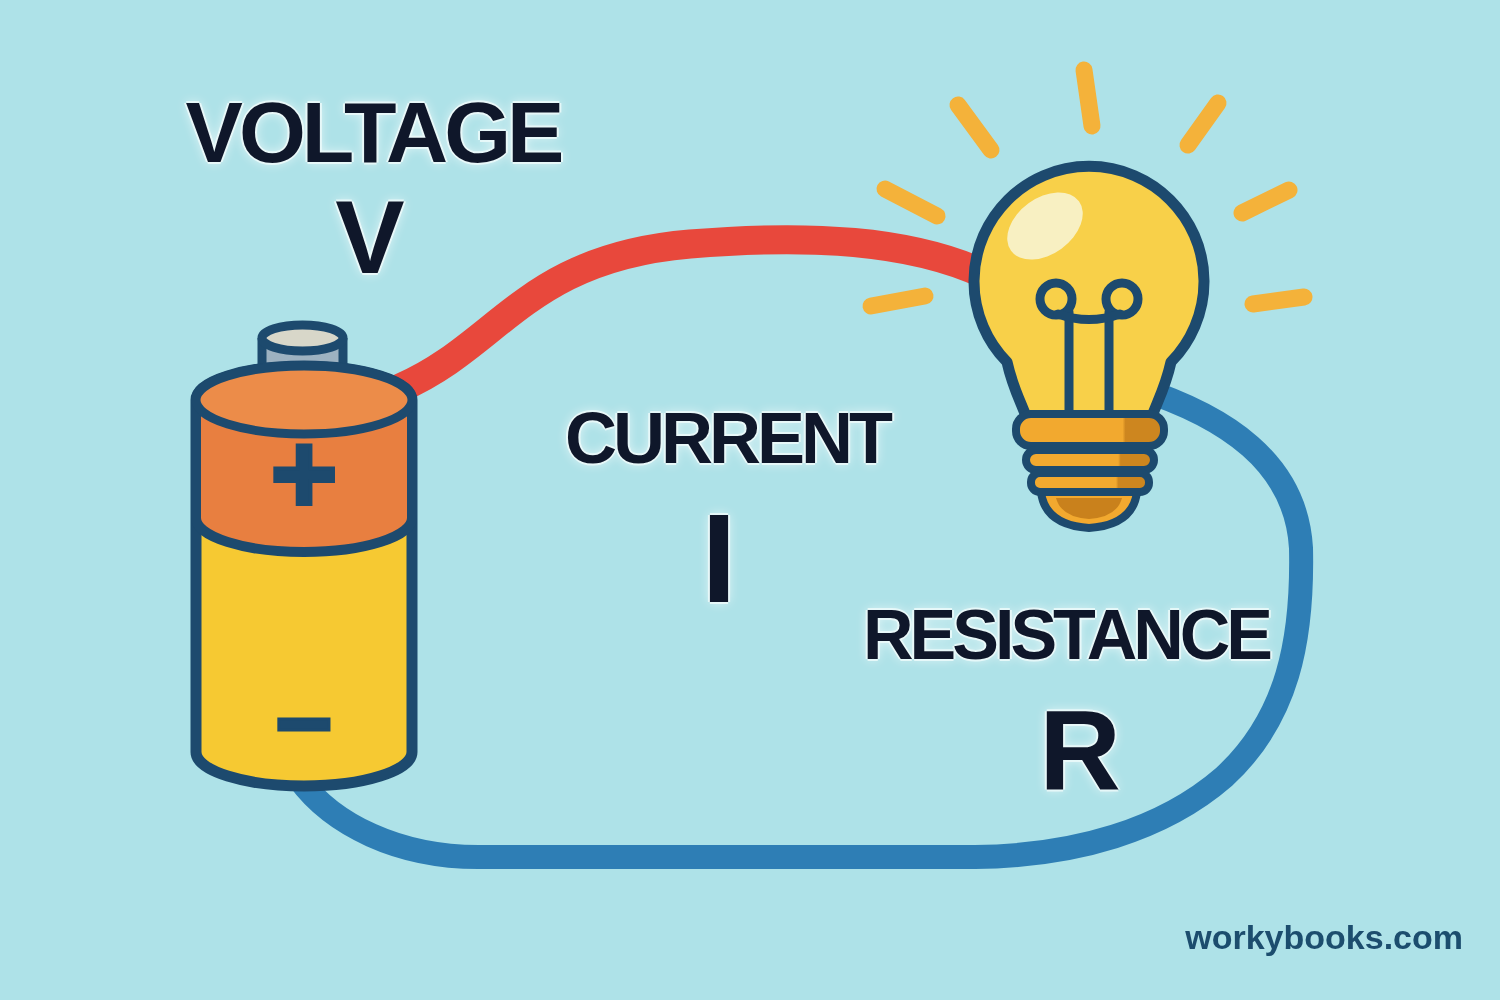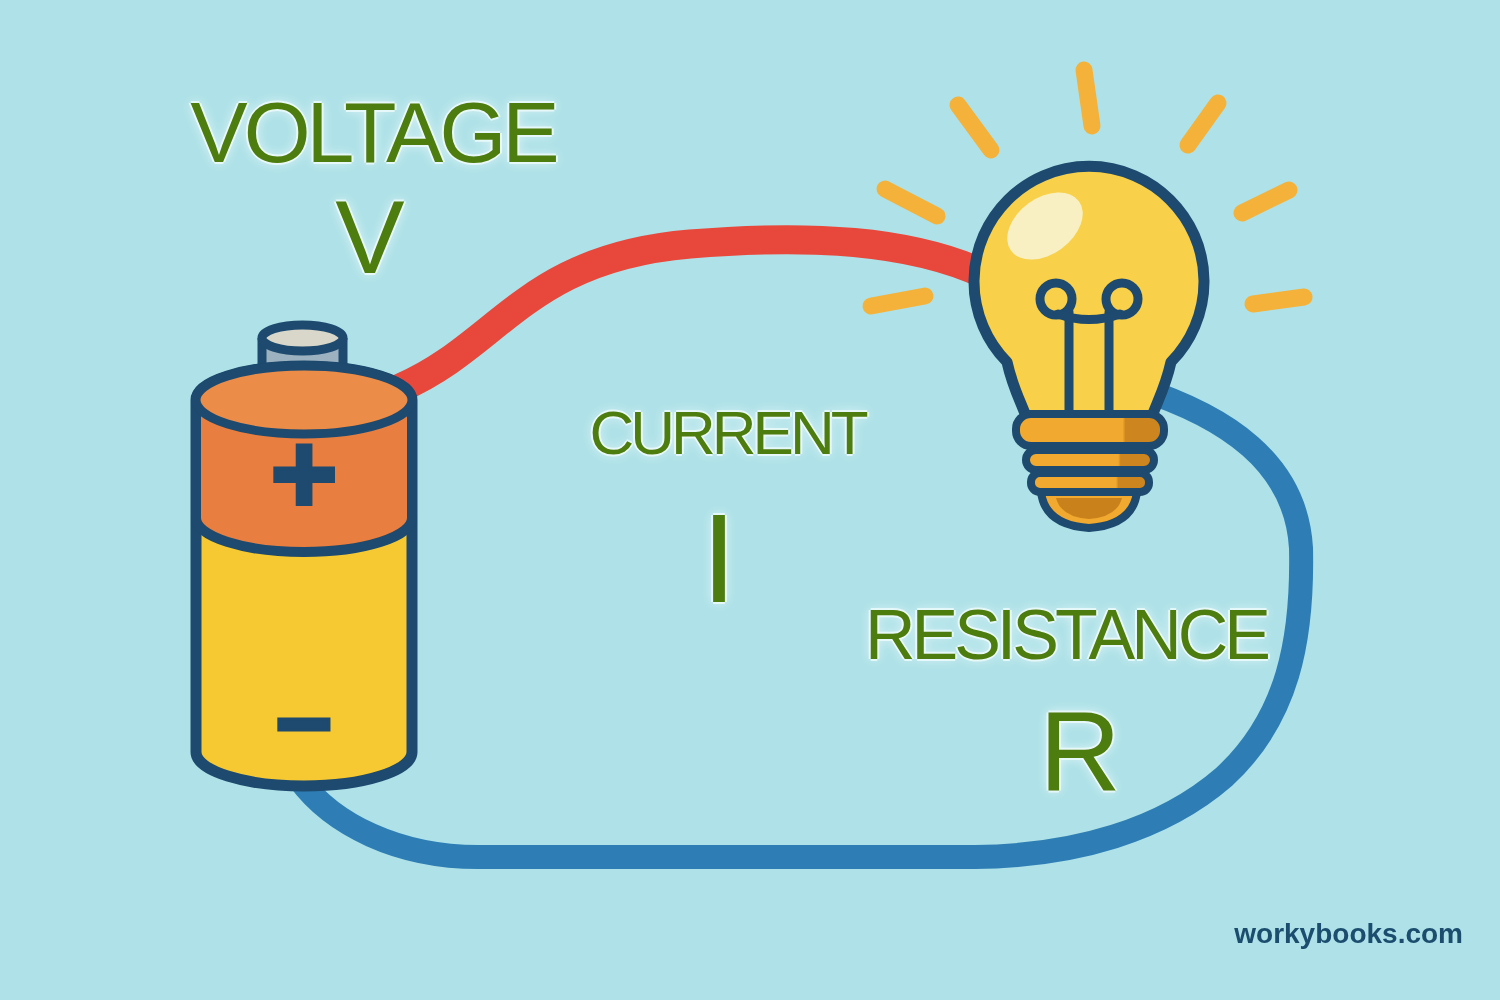--- a/index.html
+++ b/index.html
@@ -7,41 +7,41 @@
     position:relative;
     width:1500px;height:1000px;
     background:#aee2e8;
     overflow:hidden;
     font-family:"Liberation Sans", sans-serif;
   }
   .stage svg{position:absolute;left:0;top:0;}
   .label{
     position:absolute;
     line-height:1;
-    font-weight:normal;
-    color:#4d7c0f;
+    font-weight:bold;
+    color:#0f172a;
     white-space:nowrap;
     transform:translateX(-50%);
     text-shadow:
       2px 0 0 rgba(236,250,250,.85),
      -2px 0 0 rgba(236,250,250,.85),
       0 2px 0 rgba(236,250,250,.85),
       0 -2px 0 rgba(236,250,250,.85),
       0 0 12px rgba(255,255,255,.75);
   }
   .word-voltage   {left:373px; top:89px;  font-size:86px; letter-spacing:-4px;}
   .sym-voltage    {left:370px; top:185px; font-size:104px;}
-  .word-current   {left:727px; top:402px; font-size:62px; letter-spacing:-4px;}
+  .word-current   {left:727px; top:402px; font-size:72px; letter-spacing:-4px;}
   .sym-current    {left:719px; top:496px; font-size:126px;}
   .word-resistance{left:1066px;top:600px; font-size:70px; letter-spacing:-4px;}
   .sym-resistance {left:1080px;top:695px; font-size:113px;}
   .watermark{
     position:absolute;
     right:37px; top:920px;
-    font-size:28px;
+    font-size:34px;
     font-weight:bold;
     color:#1c4d6e;
     line-height:1;
   }
   .battery-sign{
     font-family:"Liberation Sans", sans-serif;
     font-weight:bold;
     fill:#1d4a6e;
     stroke:#1d4a6e;
   }

